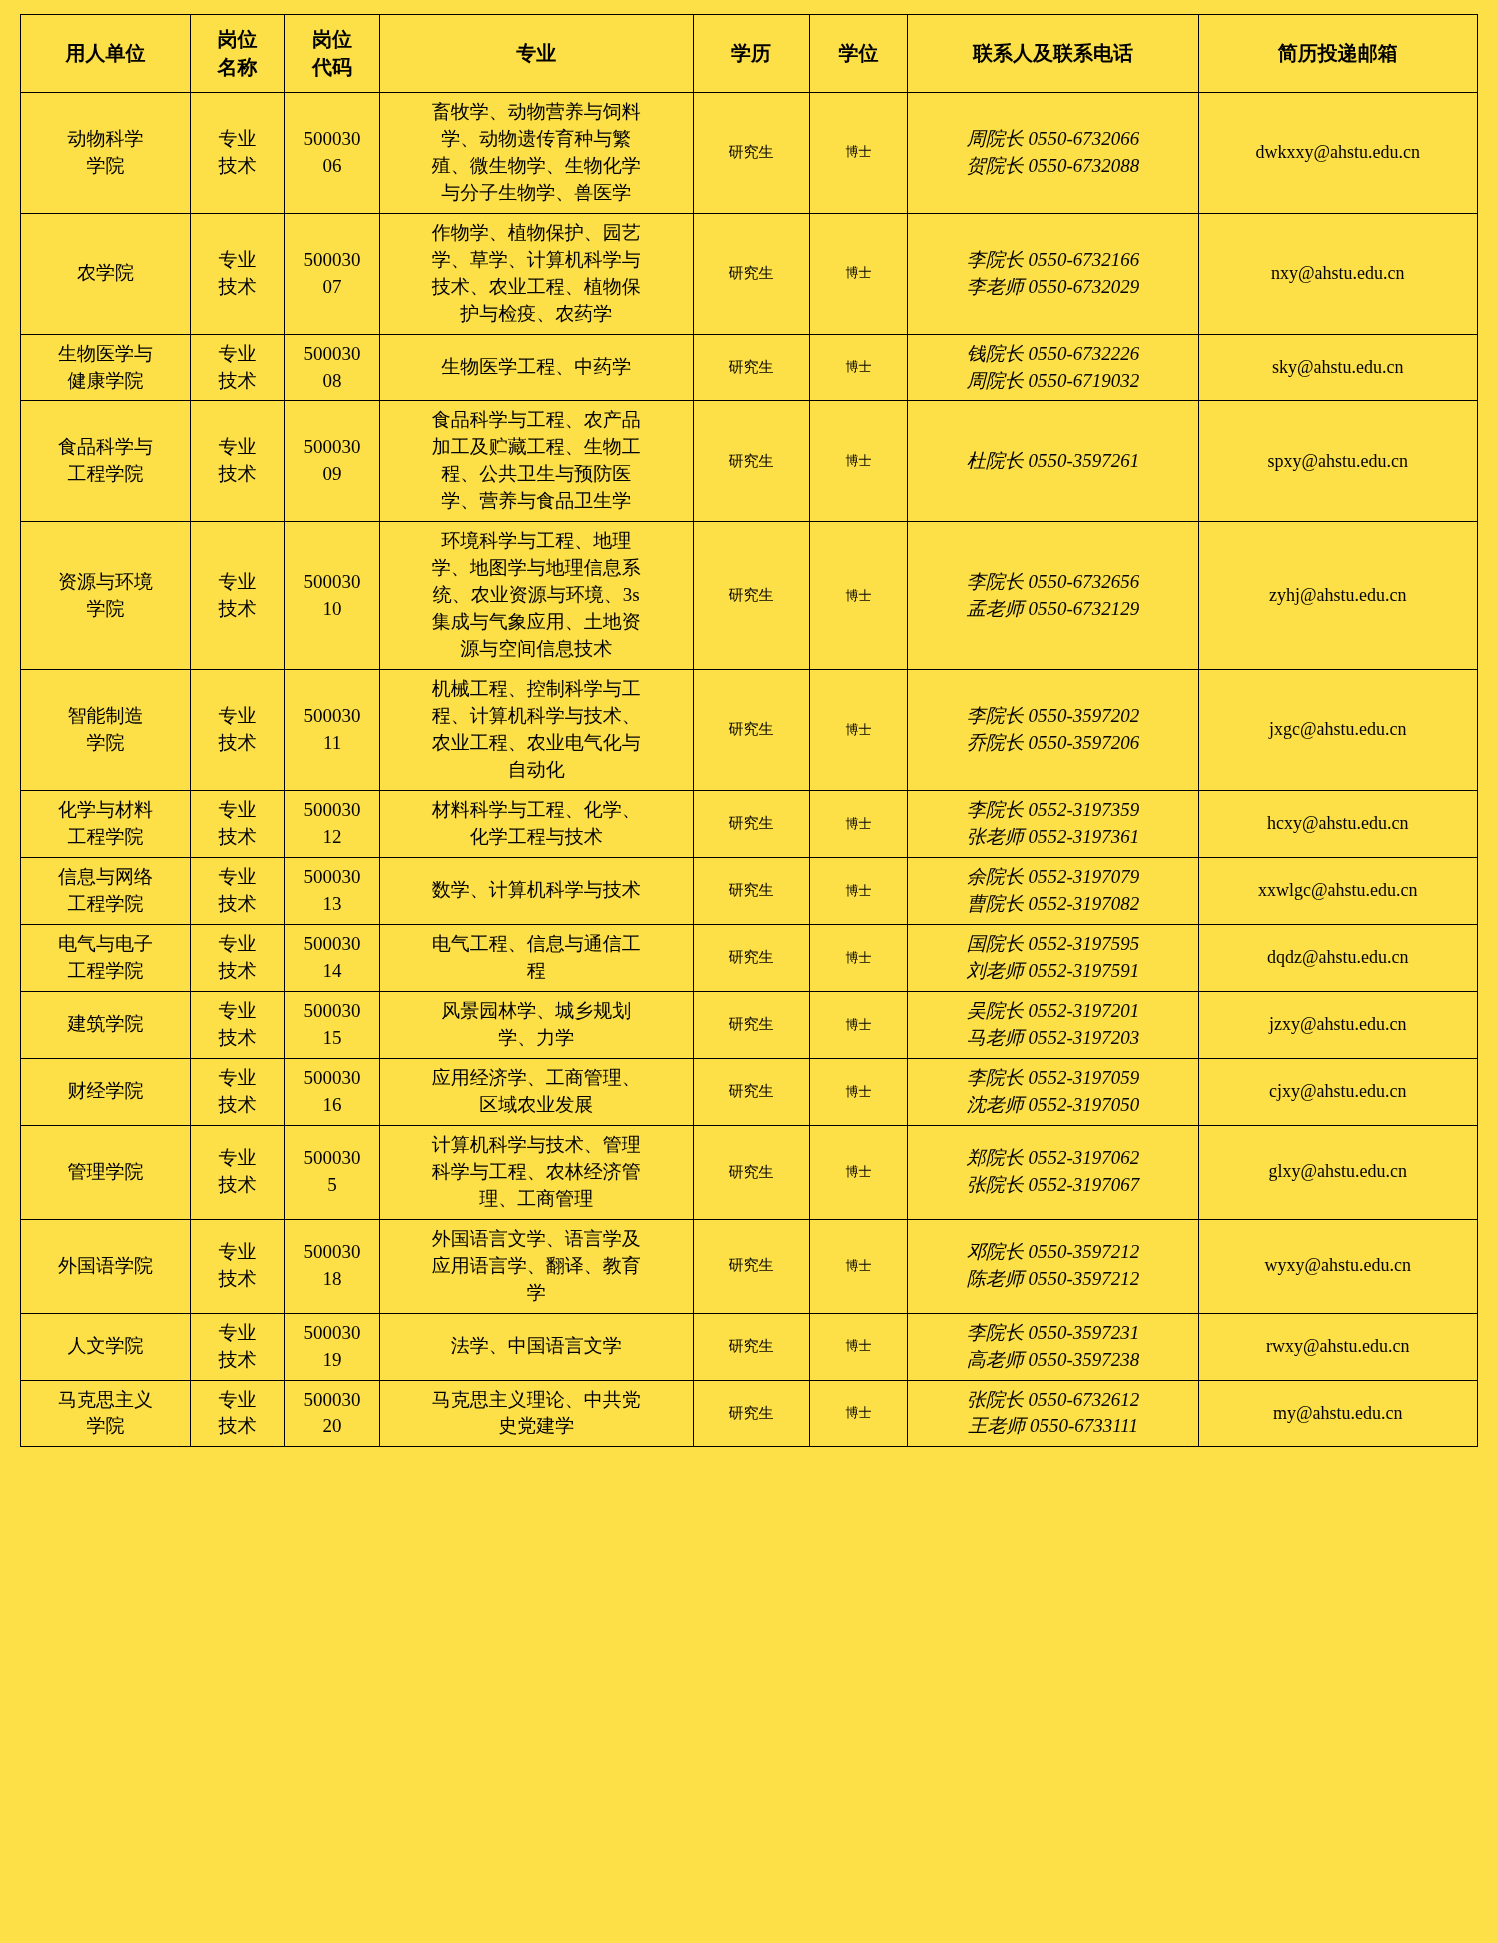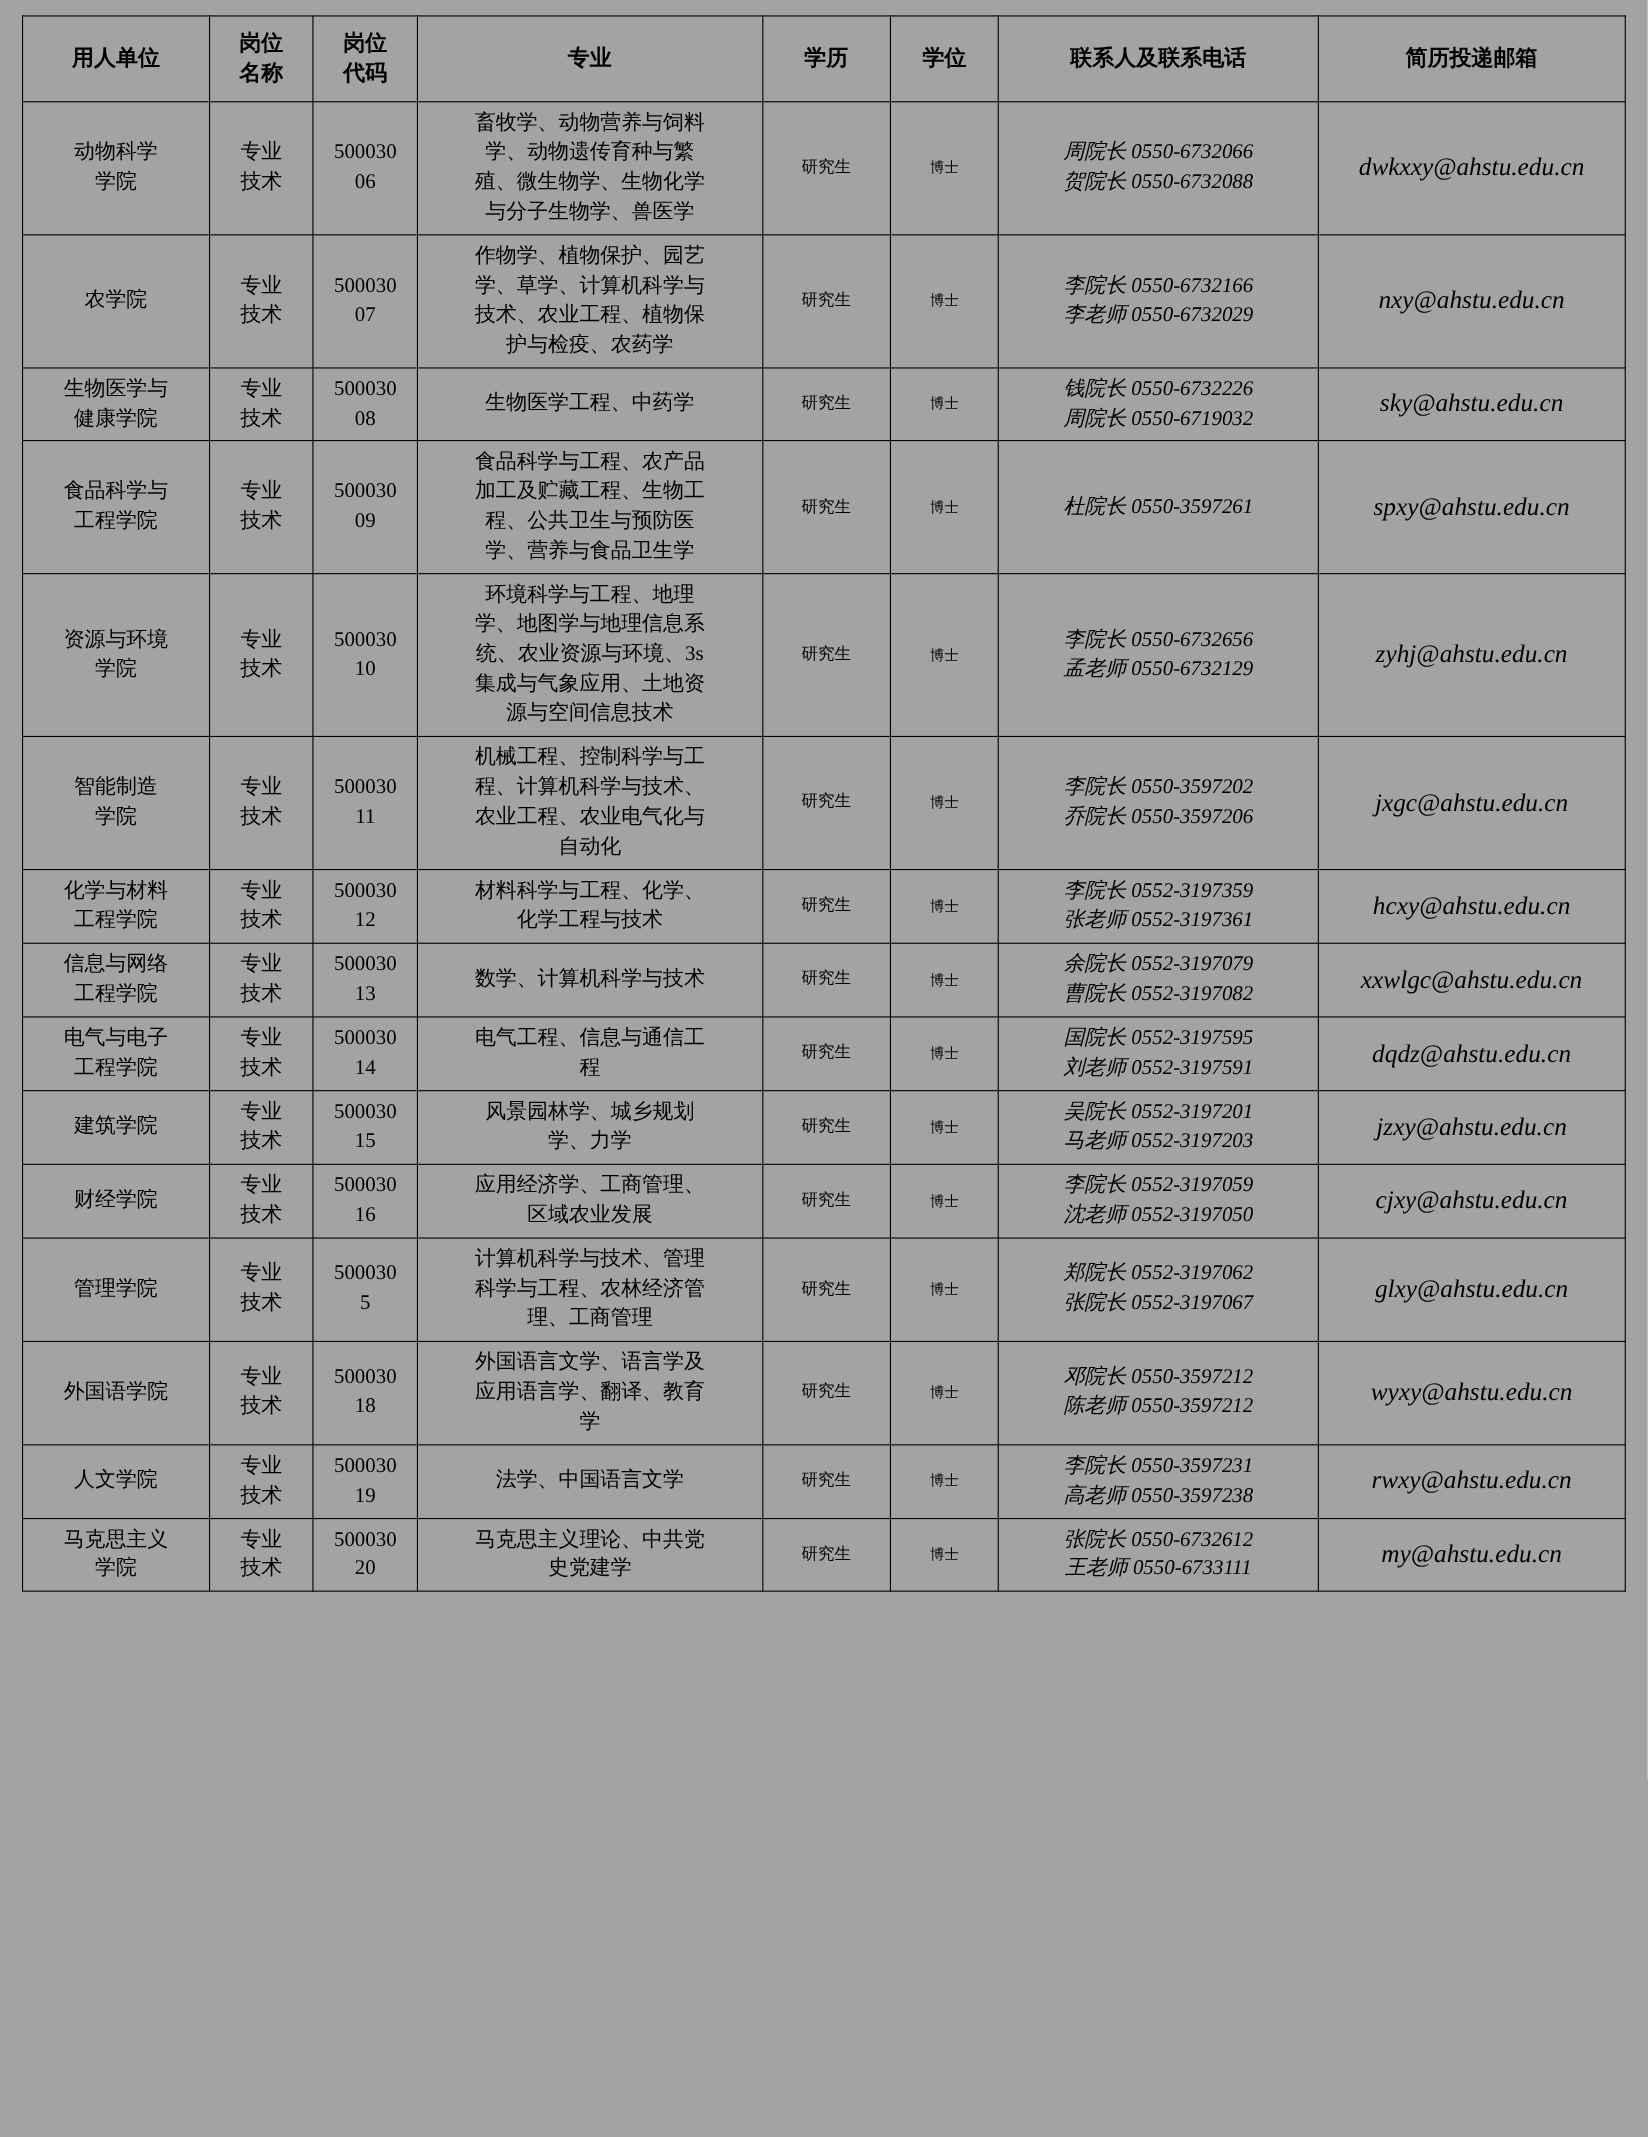--- a/index.html
+++ b/index.html
@@ -10,21 +10,21 @@
   body {
     width: 1498px;
     font-family: "Liberation Serif", "DejaVu Serif", serif;
     color: #000000;
   }
   .page {
     width: 1498px;
     min-height: 1943px;
     box-sizing: border-box;
     padding: 14px 20px 20px 20px;
-    background: #a3a3a3;
+    background: #fde047;
   }
   table.recruit {
     border-collapse: collapse;
     table-layout: fixed;
     width: 1458px;
     margin: 0 auto;
   }
   table.recruit th,
   table.recruit td {
     border: 1px solid #000000;
@@ -49,21 +49,21 @@
   col.c-contact { width: 270px; }
   col.c-email   { width: 260px; }
 
   td.unit   { font-size: 19px; }
   td.postnm { font-size: 19px; }
   td.postcd { font-size: 19px; margin-top: 18px; }
   td.major  { font-size: 19px; text-align: center; }
   td.edu    { font-size: 15px; }
   td.degree { font-size: 13px; }
   td.contact{ font-size: 19px; }
-  td.email  { font-size: 23px; font-family: "Liberation Serif", "DejaVu Serif", serif; font-style: italic; }
+  td.email  { font-size: 18px; font-family: "Liberation Serif", "DejaVu Serif", serif; }
 
   .cell-lines > div {
     white-space: pre-wrap;
   }
   .contact-lines > div {
     white-space: nowrap;
     font-style: italic;
   }
 </style>
 </head>

